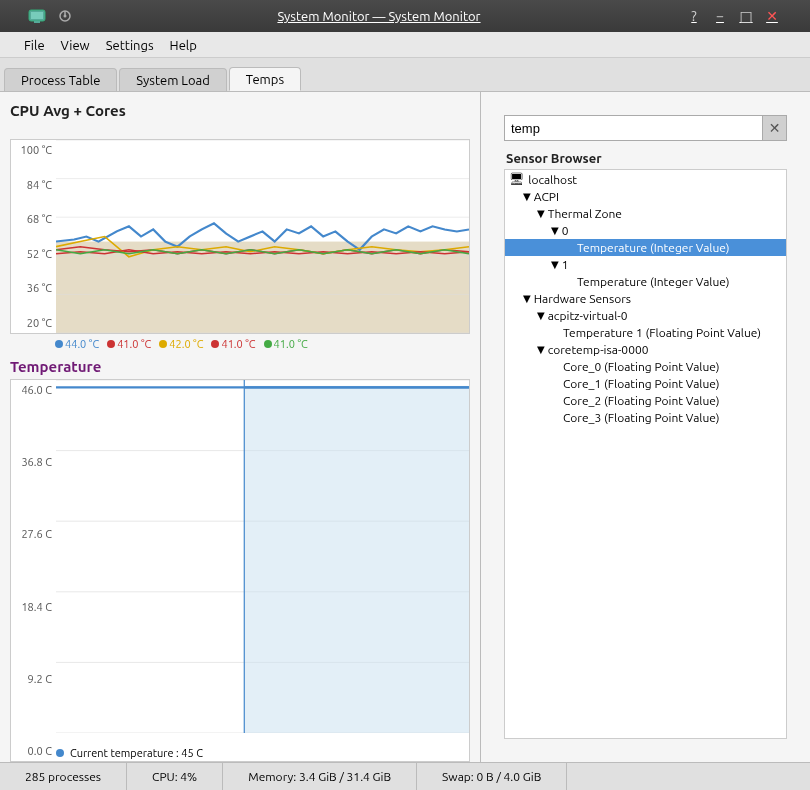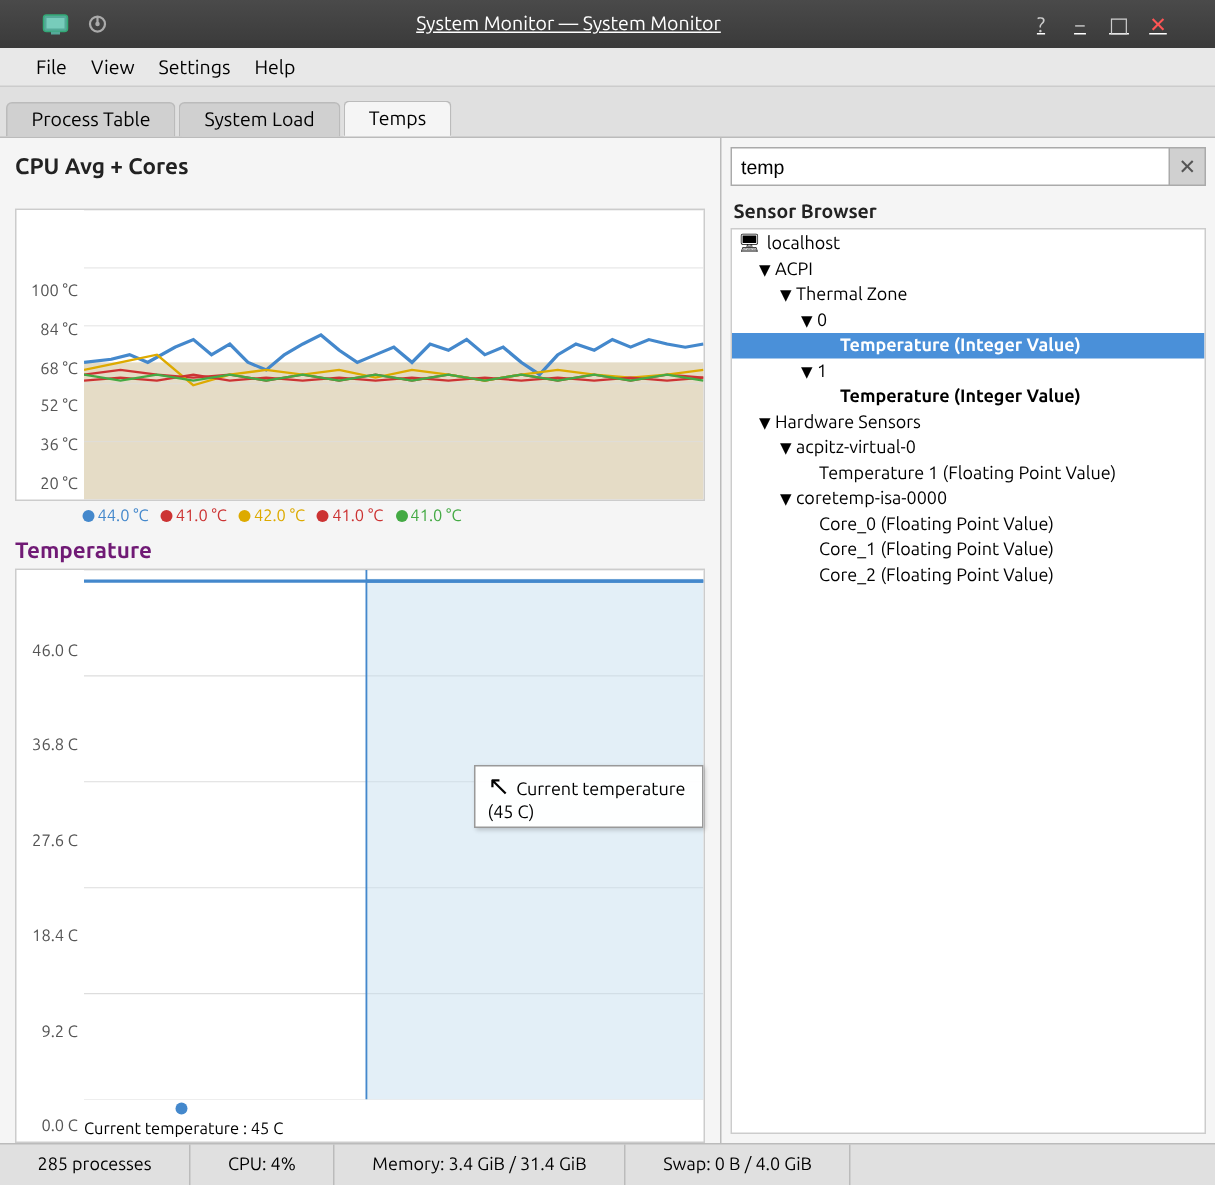--- a/index.html
+++ b/index.html
@@ -96,21 +96,20 @@
       bottom: 0;
       width: 45px;
       display: flex;
       flex-direction: column;
       justify-content: space-between;
       padding: 4px 0;
       font-size: 11px;
       color: #555;
       text-align: right;
       padding-right: 4px;
-      margin-top: 44px;
     }
 
     .chart-area {
       position: absolute;
       left: 45px;
       right: 0;
       top: 0;
       bottom: 0;
     }
 
@@ -157,21 +156,21 @@
       z-index: 10;
     }
 
     
     .right-panel {
       width: 330px;
       border-left: 1px solid #bbb;
       display: flex;
       flex-direction: column;
       background: #f5f5f5;
-      padding: 6px;
+      padding: 23px;
     }
 
     .search-row {
       display: flex;
       align-items: center;
       margin-bottom: 6px;
     }
     .search-input {
       flex: 1;
       padding: 3px 6px;
@@ -213,21 +212,21 @@
       display: flex;
       align-items: center;
     }
     .tree-item.selected { background: #4a90d9; color: #fff; }
     .tree-item.selected span { color: #fff; }
 
     .tree-indent-0 { padding-left: 4px; }
     .tree-indent-1 { padding-left: 18px; }
     .tree-indent-2 { padding-left: 32px; }
     .tree-indent-3 { padding-left: 46px; }
-    .tree-indent-4 { padding-left: 60px; font-weight: bold; }
+    .tree-indent-4 { padding-left: 60px; }
 
     
     .statusbar {
       height: 28px;
       background: #e0e0e0;
       border-top: 1px solid #bbb;
       display: flex;
       align-items: center;
       font-size: 12px;
     }
@@ -368,26 +367,23 @@
 
           <rect x="155" y="4" width="185" height="236" fill="#c8dff0" opacity="0.5"></rect>
 
           <line x1="155" y1="0" x2="155" y2="240" stroke="#4488cc" stroke-width="1"></line>
 
           <line x1="155" y1="5" x2="340" y2="5" stroke="#4488cc" stroke-width="1.5"></line>
 
           <polyline points="0,5 155,5 155,5 340,5" fill="none" stroke="#4488cc" stroke-width="1.5"></polyline>
         </svg>
 
-        <div class="tooltip-box">
-          <span style="font-size:18px; margin-right:4px;">↖</span><span>Current temperature (45 C)</span>
-        </div>
-      </div>
-
-      <div style="position:absolute; bottom:2px; left:45px; font-size:11px; display:flex; align-items:center; gap:4px;flex-direction:column;">
+      </div>
+
+      <div style="position:absolute; bottom:2px; left:45px; font-size:11px; display:flex; align-items:center; gap:4px;">
         <span class="legend-dot" style="background:#4488cc;"></span>
         <span>Current temperature : 45 C</span>
       </div>
     </div>
 
   </div>
 
   <div class="right-panel">
     <div class="search-row">
       <input class="search-input" type="text" value="temp" placeholder="temp" style="">
@@ -443,20 +439,24 @@
           <span style="margin-right:12px;"></span>
           <span>Core_0 (Floating Point Value)</span>
         </div>
         <div class="tree-item tree-indent-3">
           <span style="margin-right:12px;"></span>
           <span>Core_1 (Floating Point Value)</span>
         </div>
         <div class="tree-item tree-indent-3">
           <span style="margin-right:12px;"></span>
           <span>Core_2 (Floating Point Value)</span>
+        </div>
+        <div class="tree-item tree-indent-3">
+          <span style="margin-right:12px;"></span>
+          <span>Core_3 (Floating Point Value)</span>
         </div>
       </div>
   </div>
 
 </div>
 
 <div class="statusbar">
   <div class="status-segment">285 processes</div>
   <div class="status-segment">CPU: 4%</div>
   <div class="status-segment">Memory: 3.4 GiB / 31.4 GiB</div>

